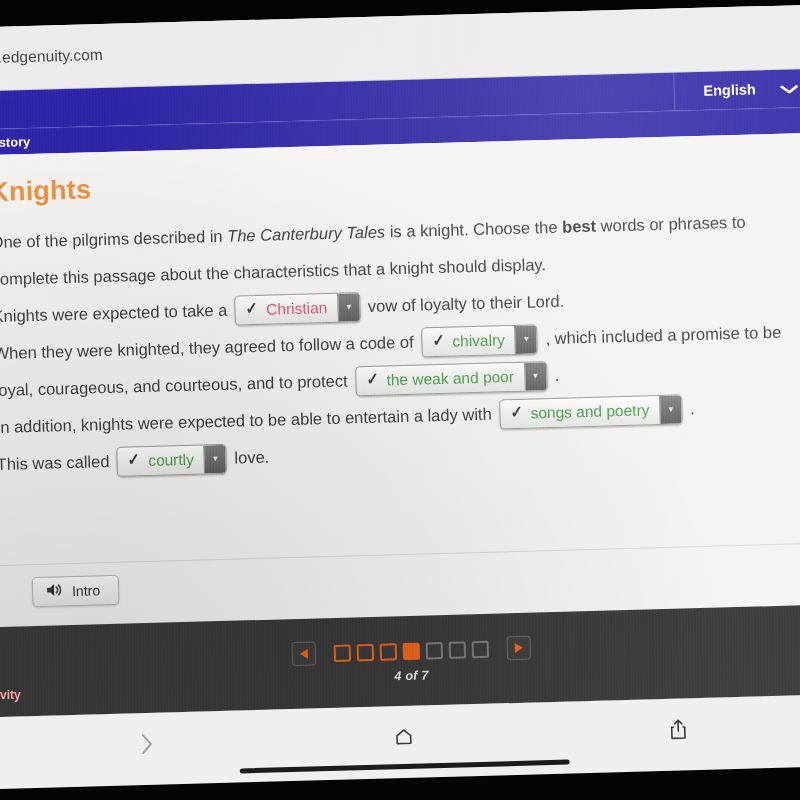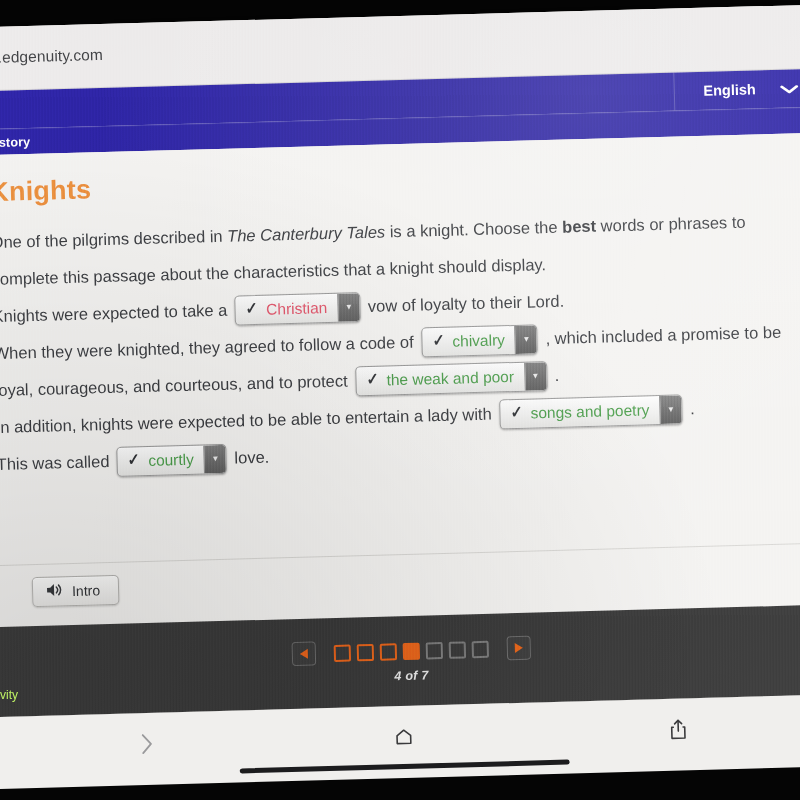--- a/index.html
+++ b/index.html
@@ -250,23 +250,23 @@
     font-style: italic;
     font-weight: bold;
     letter-spacing: .3px;
   }
 
   
   .activity-crop {
     position: absolute;
     left: 0;
     top: 688px;
-    color: #bef264;
+    color: #fca5a5;
     font-size: 12px;
-    font-weight: normal;
+    font-weight: bold;
     z-index: 40;
   }
 
   
   #bottombar {
     position: absolute;
     left: -30px;
     top: 706px;
     width: 868px;
     height: 72px;

